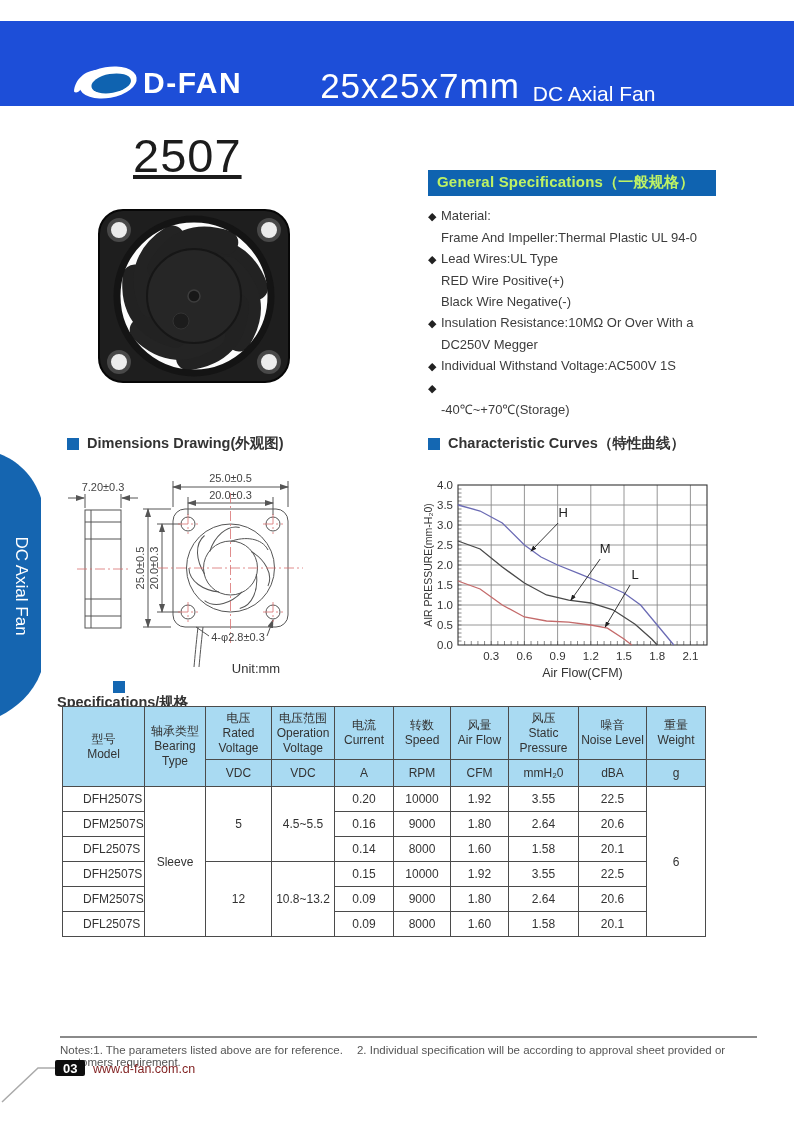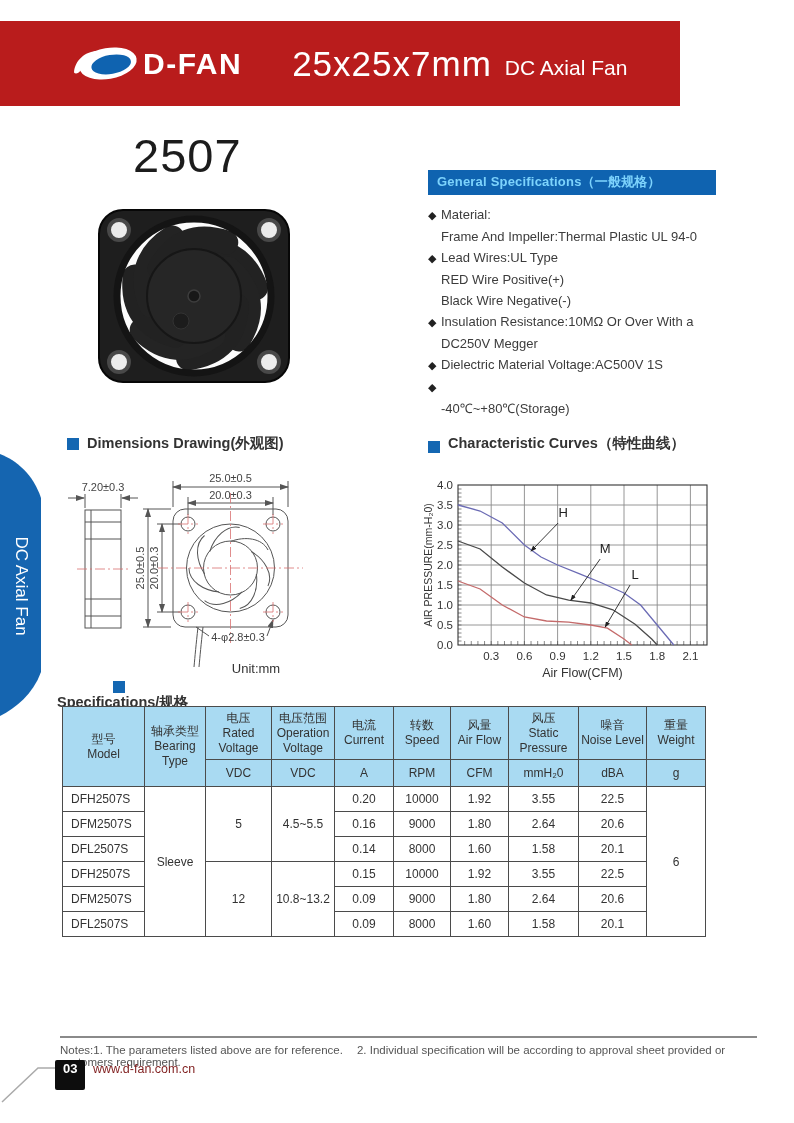--- a/index.html
+++ b/index.html
@@ -1,64 +1,64 @@
 <!DOCTYPE html>
 <html><head>
 <meta charset="utf-8">
 <style>
   html,body{margin:0;padding:0;background:#fff;}
   .page{position:relative;width:794px;height:1123px;background:#ffffff;overflow:hidden;
         font-family:"Liberation Sans",sans-serif;color:#333;}
   
-  .topbar{position:absolute;left:0;top:21px;width:680px;height:85px;background:#b91c1c;
-          display:flex;align-items:center;}
+  .topbar{position:absolute;left:0;top:21px;width:794px;height:85px;background:#1d4ed8;
+          display:flex;align-items:flex-end;}
   .logo-wrap{margin-left:70px;display:flex;align-items:center;}
   .brand{color:#fff;font-size:30px;font-weight:bold;letter-spacing:1.5px;margin-left:3px;}
-  .size-title{color:#fff;font-size:35px;font-weight:400;margin-left:50px;letter-spacing:1px;}
+  .size-title{color:#fff;font-size:35px;font-weight:400;margin-left:78px;letter-spacing:1px;}
   .product-title{color:#fff;font-size:21px;margin-left:13px;margin-top:9px;}
   
   .ribbon{position:absolute;left:0;top:452px;width:46px;height:270px;}
   .ribbon-label{position:absolute;left:0;top:452px;width:42px;height:268px;
                 display:flex;align-items:center;justify-content:center;}
   .ribbon-label span{transform:rotate(90deg);white-space:nowrap;color:#fff;font-size:17px;}
   
   .model-number{position:absolute;left:133px;top:128px;font-size:47px;font-weight:500;
-                color:#1c1c1c;letter-spacing:1px;}
+                color:#1c1c1c;letter-spacing:1px;text-decoration:underline;}
   .fan-photo{position:absolute;left:94px;top:205px;}
   
   .gs{position:absolute;left:428px;top:170px;width:288px;}
-  .gs-bar{background:#0f63b0;color:#7dd3fc;font-size:13px;font-weight:600;
+  .gs-bar{background:#0f63b0;color:#bef264;font-size:15px;font-weight:600;
           padding:3px 0 4px 9px;letter-spacing:.2px;}
   .gs-list{margin-top:9px;font-size:13px;color:#3c3c3c;line-height:21px;}
   .gs-item{display:flex;}
   .gs-bullet{width:13px;font-size:11px;color:#222;flex:none;padding-top:1px;}
   .gs-item.sub{padding-left:13px;}
   
   .sec-head{position:absolute;display:flex;align-items:center;font-size:14.5px;
             color:#333;font-weight:600;}
   .sec-square{width:12px;height:12px;background:#1467b2;margin-right:8px;flex:none;}
   
   .dims-svg{position:absolute;left:60px;top:460px;}
   .chart-svg{position:absolute;left:420px;top:462px;}
   
   .spec-table{position:absolute;left:62px;top:706px;border-collapse:collapse;
               font-size:12px;color:#333;table-layout:fixed;}
   .spec-table td,.spec-table th{border:1px solid #4b4b4b;text-align:center;padding:0;}
   .spec-table th{background:#a9daf2;font-weight:400;line-height:15px;}
   .spec-table tr.hrow1 th{height:52px;}
   .spec-table tr.hrow2 th{height:26px;}
   .spec-table td{height:24px;}
-  .spec-table td.model{text-align:left;padding-left:8px;}
+  .spec-table td.model{text-align:left;padding-left:20px;}
   
   .notes-rule{position:absolute;left:60px;top:1036px;width:697px;height:2px;background:#8a8a8a;}
   .notes{position:absolute;left:60px;top:1044px;width:710px;font-size:11.5px;color:#555;}
   .notes span{margin-right:14px;}
   .footer-line{position:absolute;left:0;top:1058px;}
   .page-num{position:absolute;left:55px;top:1060px;background:#0d0d0d;color:#fff;
-            font-size:13px;font-weight:bold;padding:1px 8px 14px;border-radius:2px;}
+            font-size:13px;font-weight:bold;padding:1px 8px 0;border-radius:2px;}
   .site{position:absolute;left:93px;top:1062px;font-size:12.5px;color:#7f1d1d;}
 </style>
 </head>
 <body>
 
 <div class="page">
 
   <div class="topbar">
     <div class="logo-wrap">
       <svg width="70" height="46" viewBox="0 0 70 46">
@@ -145,36 +145,36 @@
         </div>
       <div class="gs-item">
           <span class="gs-bullet">◆</span>
           <span>Insulation Resistance:10MΩ Or Over With a</span>
         </div>
       <div class="gs-item sub">
           <span>DC250V Megger</span>
         </div>
       <div class="gs-item">
           <span class="gs-bullet">◆</span>
-          <span>Dielectric Material Voltage:AC500V 1S</span>
+          <span>Individual Withstand Voltage:AC500V 1S</span>
         </div>
       <div class="gs-item">
           <span class="gs-bullet">◆</span>
         </div>
       <div class="gs-item sub">
-          <span>-40℃~+80℃(Storage)</span>
+          <span>-40℃~+70℃(Storage)</span>
         </div>
     </div>
   </div>
 
   <div class="sec-head" style="left:67px;top:434px;">
     <span class="sec-square"></span>
     <span>Dimensions Drawing(外观图)</span>
   </div>
-  <div class="sec-head" style="left:428px;top:434px;align-items:flex-end;">
+  <div class="sec-head" style="left:428px;top:434px;">
     <span class="sec-square"></span>
     <span>Characteristic Curves（特性曲线）</span>
   </div>
   <div class="sec-head" style="left:57px;top:681px;flex-direction:column;">
     <span class="sec-square"></span>
     <span>Specifications/规格</span>
   </div>
 
   <svg class="dims-svg" width="360" height="220" viewBox="0 0 360 220">
     <defs>

